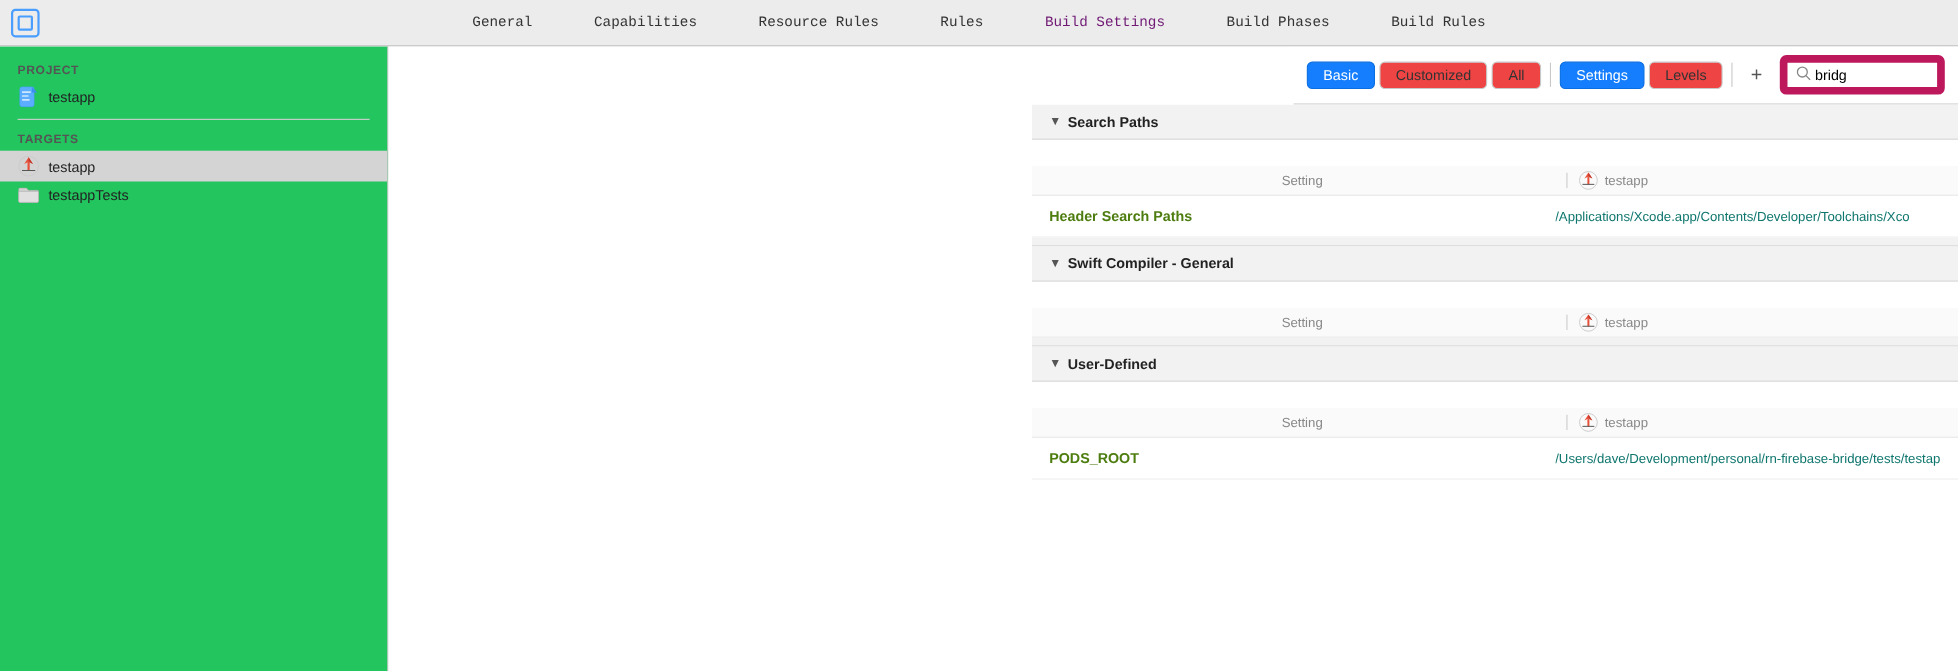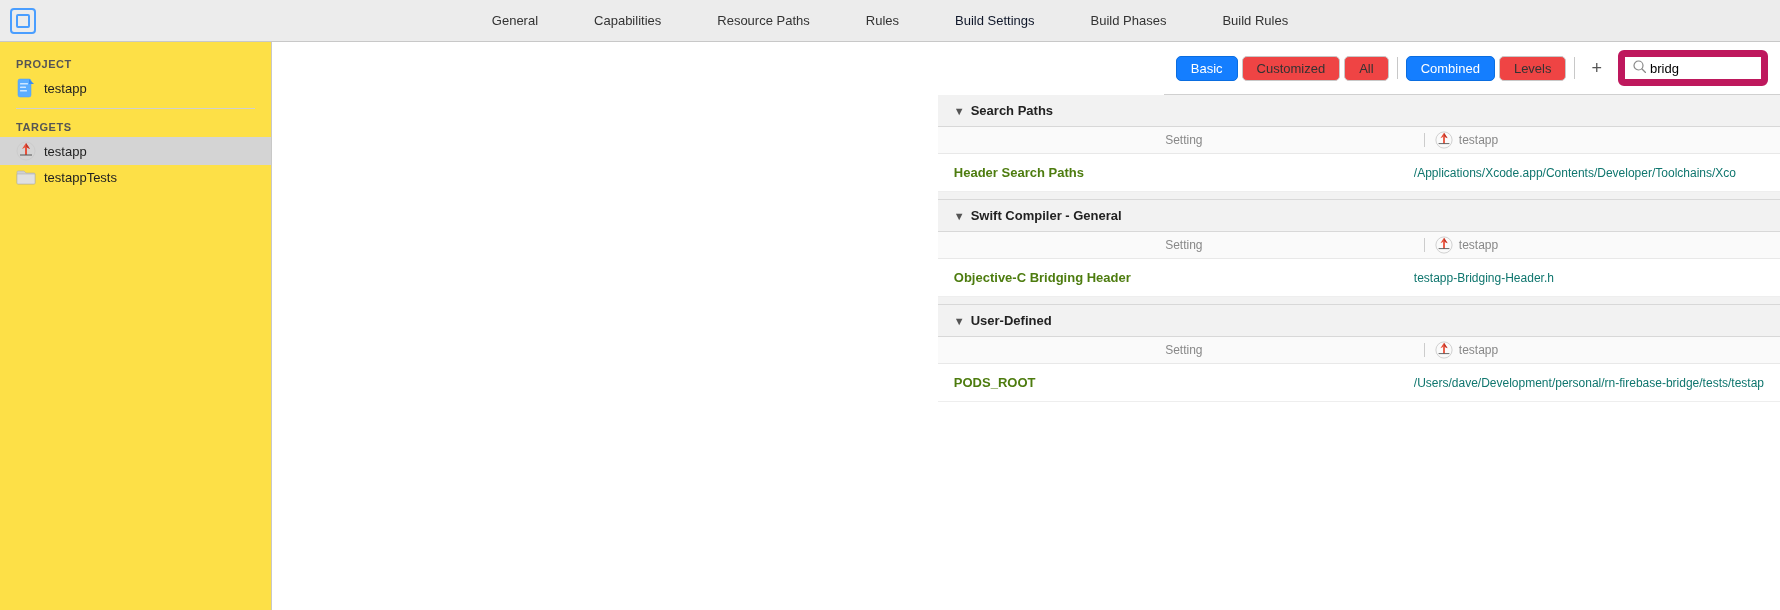--- a/index.html
+++ b/index.html
@@ -27,23 +27,24 @@
       gap: 40px;
       position: relative;
     }
     .top-nav-item {
       font-size: 13px;
       color: #333;
       cursor: pointer;
       padding: 4px 8px;
       border-radius: 4px;
       white-space: nowrap;
+      font-family: Liberation Mono, monospace;
     }
     .top-nav-item.active {
-      color: #0f172a;
+      color: #701a75;
     }
     .xcode-icon {
       position: absolute;
       left: 10px;
       top: 50%;
       transform: translateY(-50%);
       width: 26px;
       height: 26px;
       border: 2px solid #4a9eff;
       border-radius: 4px;
@@ -61,22 +62,22 @@
 
     
     .main {
       display: flex;
       flex: 1;
       overflow: hidden;
     }
 
     
     .sidebar {
-      width: 272px;
-      background: #fde047;
+      width: 353px;
+      background: #22c55e;
       border-right: 1px solid #c8c8c8;
       flex-shrink: 0;
       overflow-y: auto;
       padding-top: 10px;
     }
     .sidebar-section-label {
       font-size: 11px;
       font-weight: 700;
       color: #555;
       padding: 6px 16px 4px 16px;
@@ -227,20 +228,21 @@
       color: #555;
       font-size: 11px;
       cursor: pointer;
     }
     .table-header-row {
       display: flex;
       align-items: center;
       padding: 4px 16px;
       border-bottom: 1px solid #e8e8e8;
       background: #fafafa;
+      margin-top: 24px;
     }
     .col-setting {
       width: 460px;
       font-size: 12px;
       color: #888;
       text-align: center;
     }
     .col-value {
       flex: 1;
       font-size: 12px;
@@ -294,21 +296,21 @@
   </style>
 </head>
 <body>
 
 <div class="top-nav">
   <div class="xcode-icon">
     <div class="xcode-icon-inner"></div>
   </div>
   <span class="top-nav-item">General</span>
   <span class="top-nav-item">Capabilities</span>
-  <span class="top-nav-item">Resource Paths</span>
+  <span class="top-nav-item">Resource Rules</span>
   <span class="top-nav-item">Rules</span>
   <span class="top-nav-item active">Build Settings</span>
   <span class="top-nav-item">Build Phases</span>
   <span class="top-nav-item">Build Rules</span>
 </div>
 
 <div class="main">
 
   <div class="sidebar">
     <div class="sidebar-section-label">PROJECT</div>
@@ -354,21 +356,21 @@
     </div>
   </div>
 
   <div class="content">
 
     <div class="toolbar">
       <button class="btn-filter active-blue">Basic</button>
       <button class="btn-filter">Customized</button>
       <button class="btn-filter">All</button>
       <div class="toolbar-separator"></div>
-      <button class="btn-filter active-blue">Combined</button>
+      <button class="btn-filter active-blue">Settings</button>
       <button class="btn-filter">Levels</button>
       <div class="toolbar-separator"></div>
       <span class="toolbar-plus">+</span>
       <div class="toolbar-spacer"></div>
       <div class="search-box">
         <span class="search-icon-svg">
           <svg width="13" height="13" viewBox="0 0 13 13" fill="none">
             <circle cx="5.5" cy="5.5" r="4.5" stroke="#888" stroke-width="1.2"></circle>
             <line x1="9" y1="9" x2="12.5" y2="12.5" stroke="#888" stroke-width="1.2" stroke-linecap="round"></line>
           </svg>
@@ -414,24 +416,20 @@
           <svg class="app-icon" viewBox="0 0 20 20">
             <circle cx="10" cy="10" r="9" fill="none" stroke="#ccc" stroke-width="1"></circle>
             <polygon points="10,2 14,8 10,6 6,8" fill="#e8503a"></polygon>
             <polygon points="10,2 14,8 10,6" fill="#c0392b"></polygon>
             <rect x="9" y="6" width="2" height="8" fill="#e8503a"></rect>
             <line x1="4" y1="14" x2="16" y2="14" stroke="#555" stroke-width="1"></line>
           </svg>
           <span>testapp</span>
         </div>
       </div>
-      <div class="table-data-row">
-        <div class="cell-setting">Objective-C Bridging Header</div>
-        <div class="cell-value">testapp-Bridging-Header.h</div>
-      </div>
 
       <div class="section-gap"></div>
       <div class="section-header">
         <span class="section-triangle">▼</span>
         <span>User-Defined</span>
       </div>
       <div class="table-header-row">
         <div class="col-setting">Setting</div>
         <div class="col-value">
           <div class="col-value-sep"></div>

